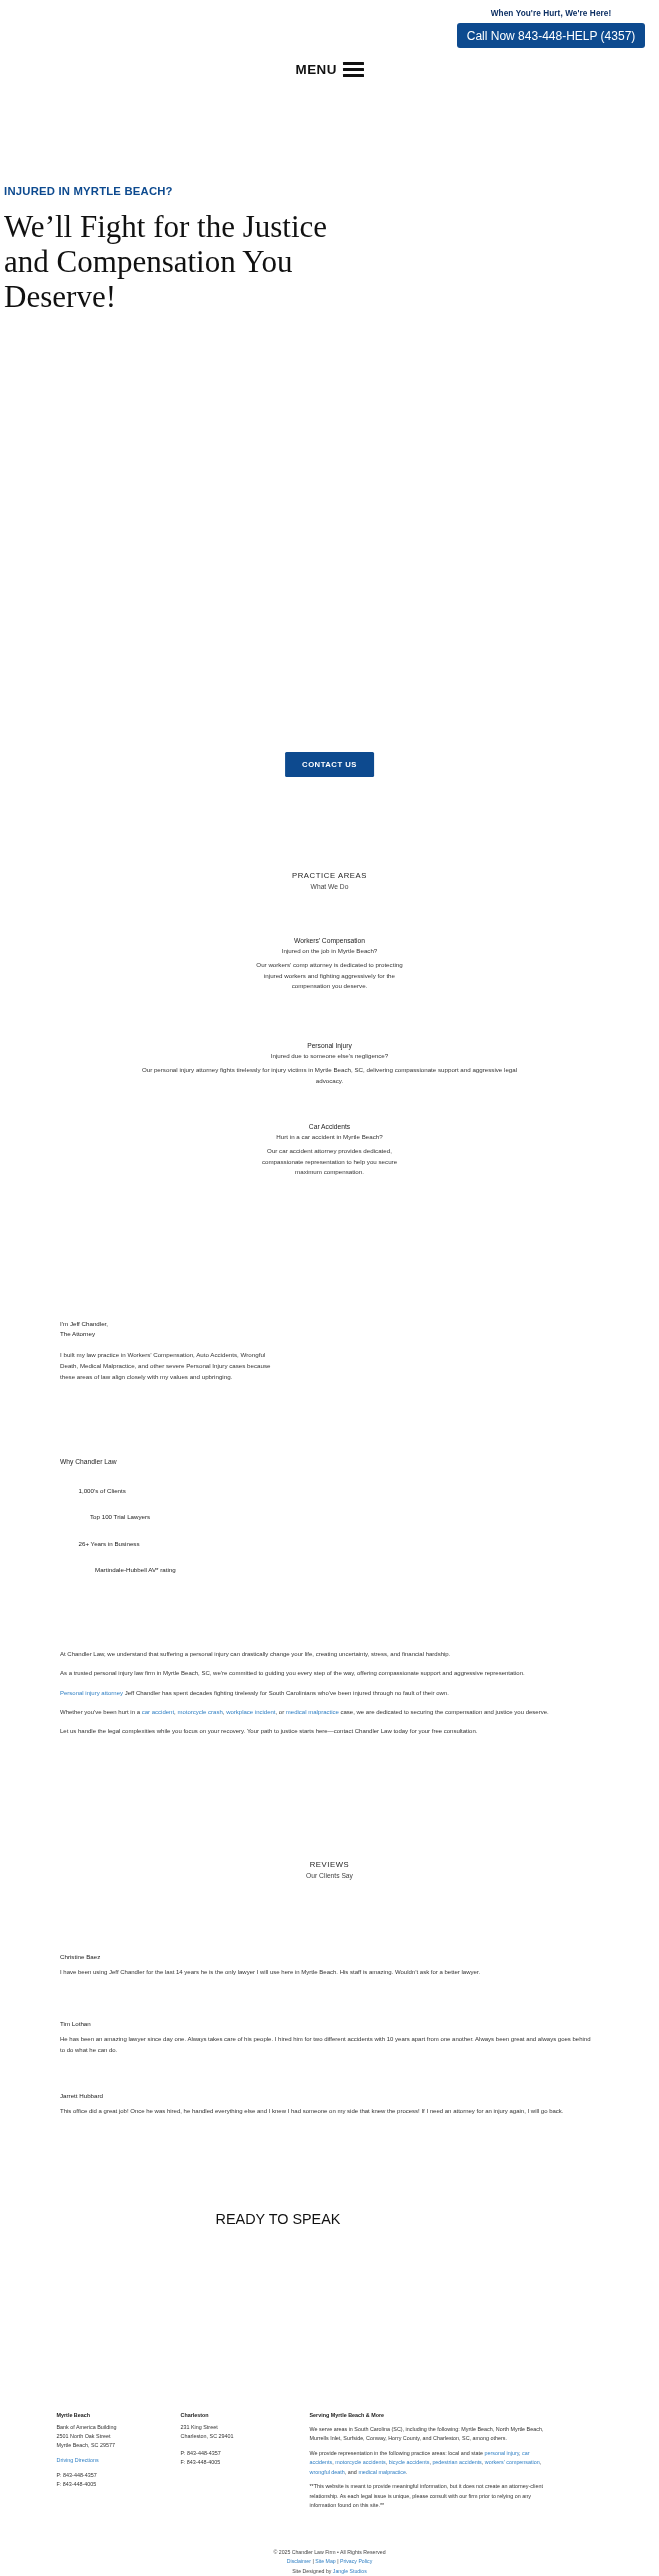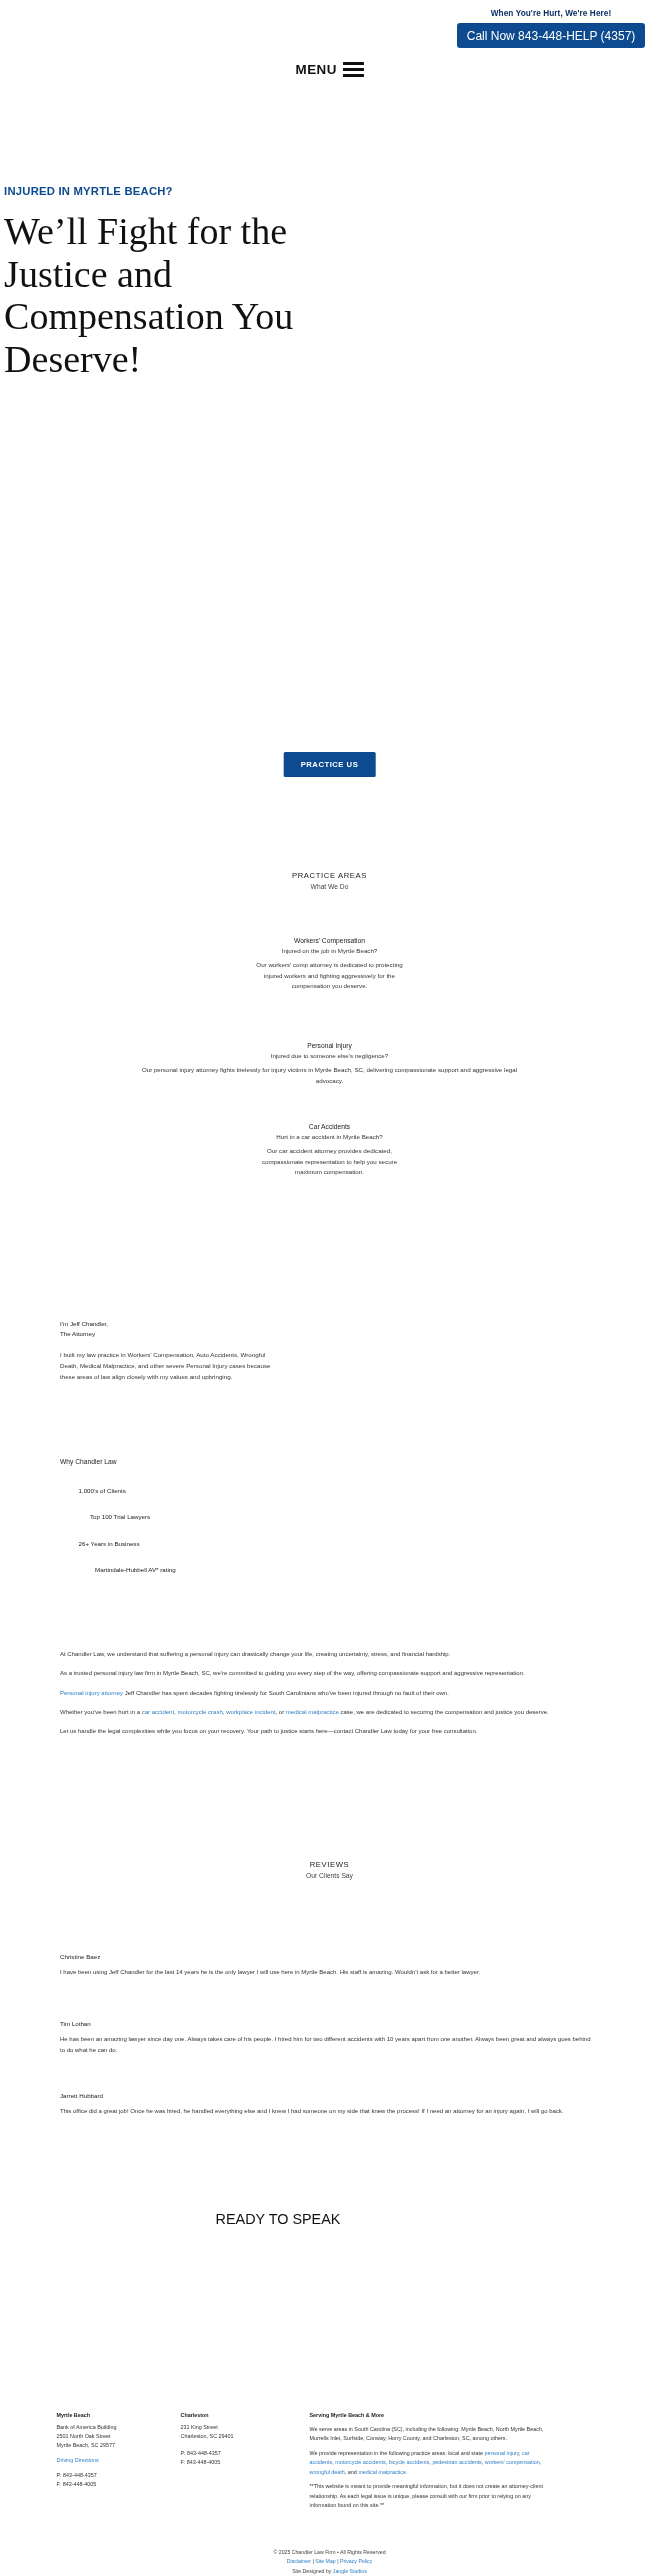--- a/index.html
+++ b/index.html
@@ -83,21 +83,21 @@
   .hero-inner { width: 608px; margin: 0 auto; padding-left: 4.1px; }
   .hero-kicker {
     color: #0d4a8f;
     font-weight: bold;
     font-size: 11.3px;
     letter-spacing: 0.2px;
     margin-bottom: 13.4px;
   }
   .hero-title {
     font-family: "Liberation Serif", serif;
-    font-size: 38px;
+    font-size: 31px;
     line-height: 1.12;
     color: #111;
     font-weight: normal;
     max-width: 330px;
   }
   .contact-cta {
     position: absolute;
     top: 752px;
     left: 50%;
     transform: translateX(-50%);
@@ -309,21 +309,21 @@
   </span>
 </div>
 
 <div class="hero">
   <div class="hero-inner">
     <div class="hero-kicker">INJURED IN MYRTLE BEACH?</div>
     <h1 class="hero-title">We’ll Fight for the Justice and Compensation You Deserve!</h1>
   </div>
 </div>
 
-<button class="contact-cta">PRACTICE US</button>
+<button class="contact-cta">CONTACT US</button>
 
 <div class="practice">
   <div>
     <div class="sec-title">PRACTICE AREAS</div>
     <div class="sec-sub">What We Do</div>
   </div>
 
   <div class="pa-item pa-1">
     <div class="pa-title">Workers’ Compensation</div>
     <div class="pa-sub">Injured on the job in Myrtle Beach?</div>

